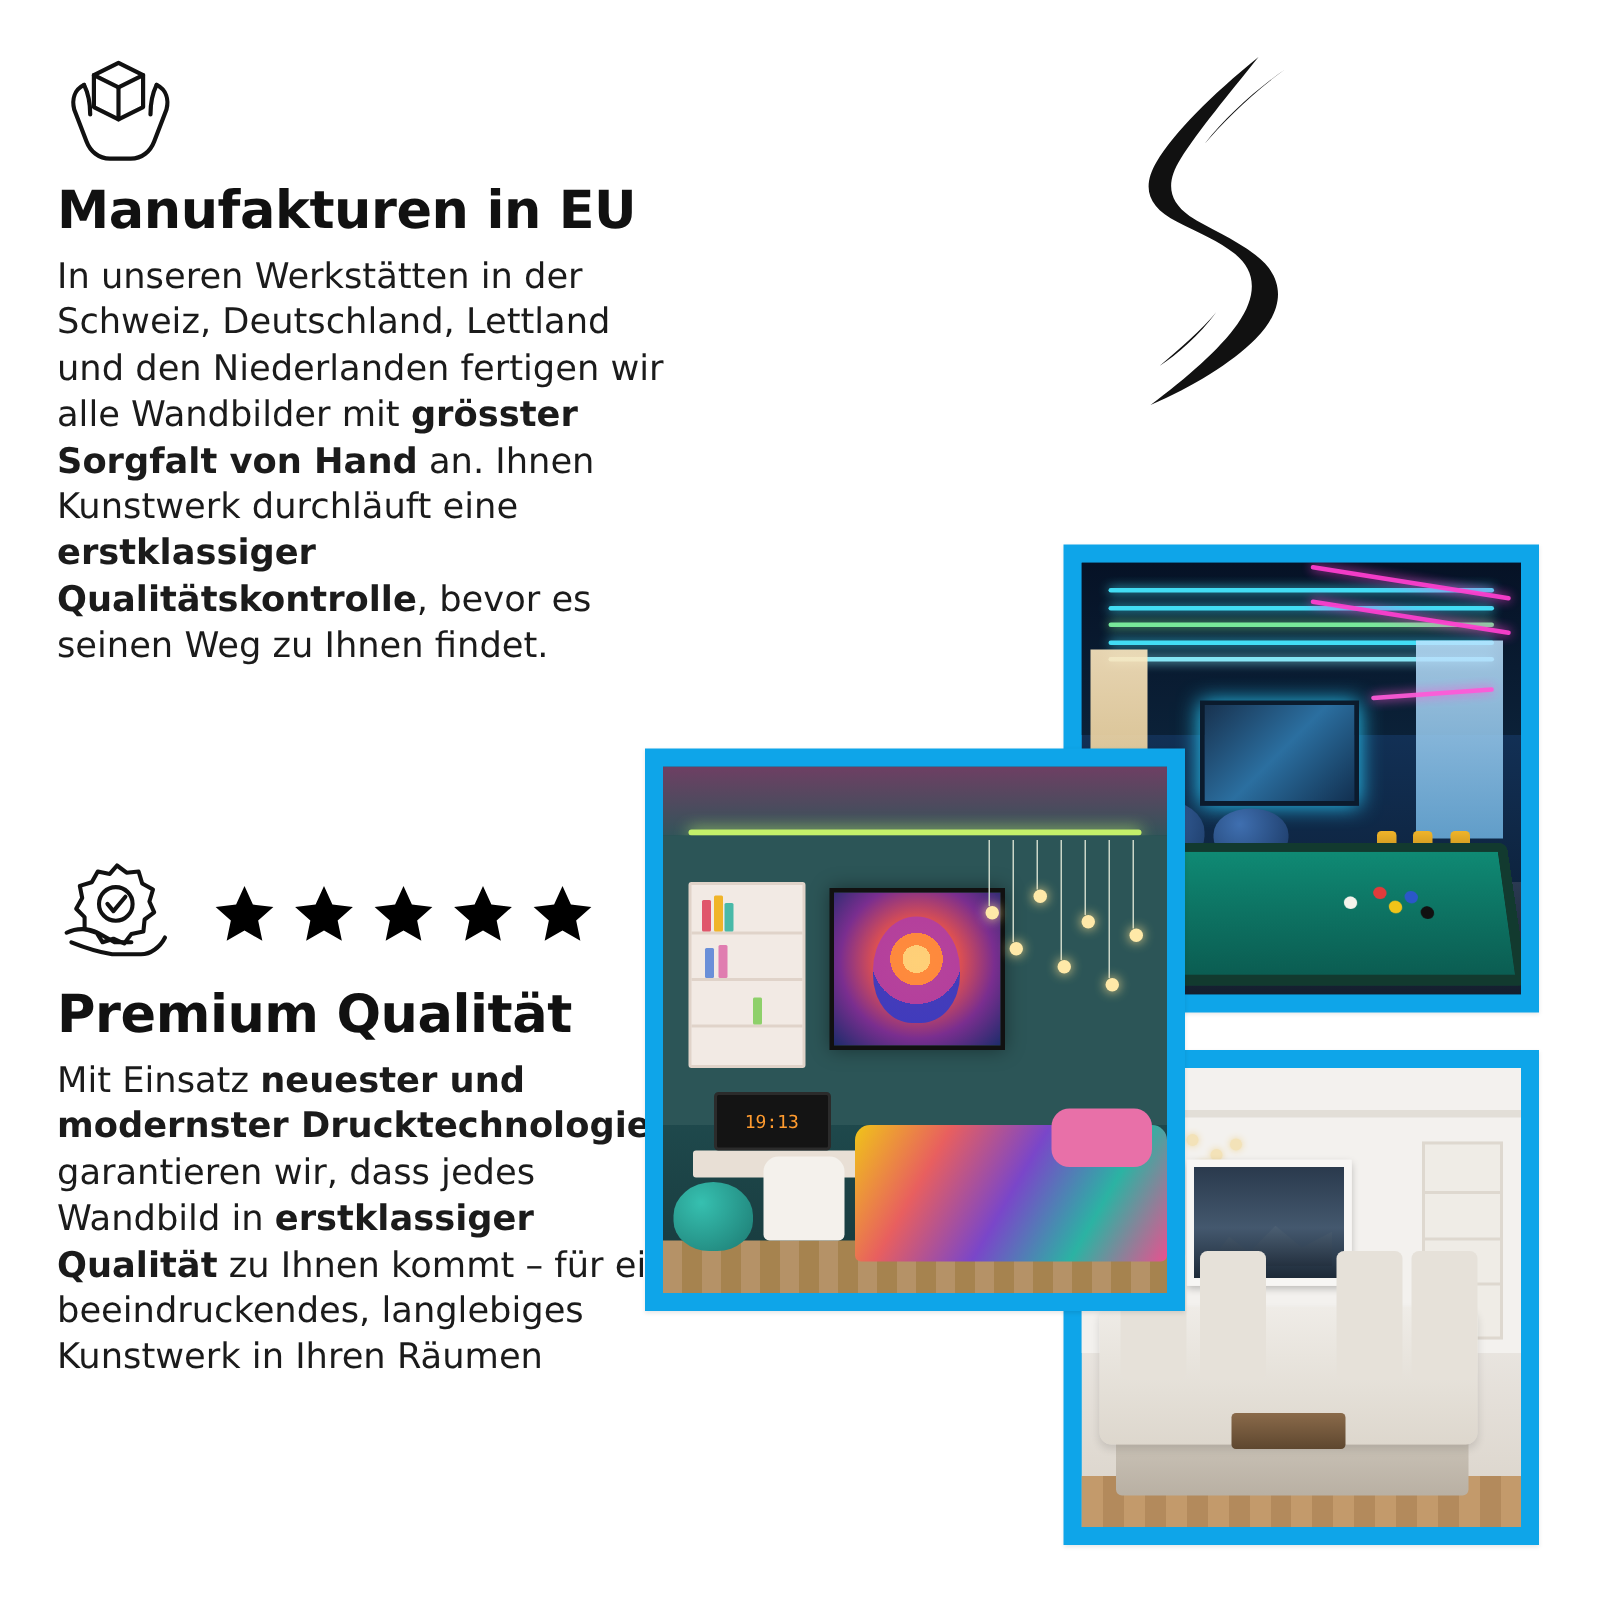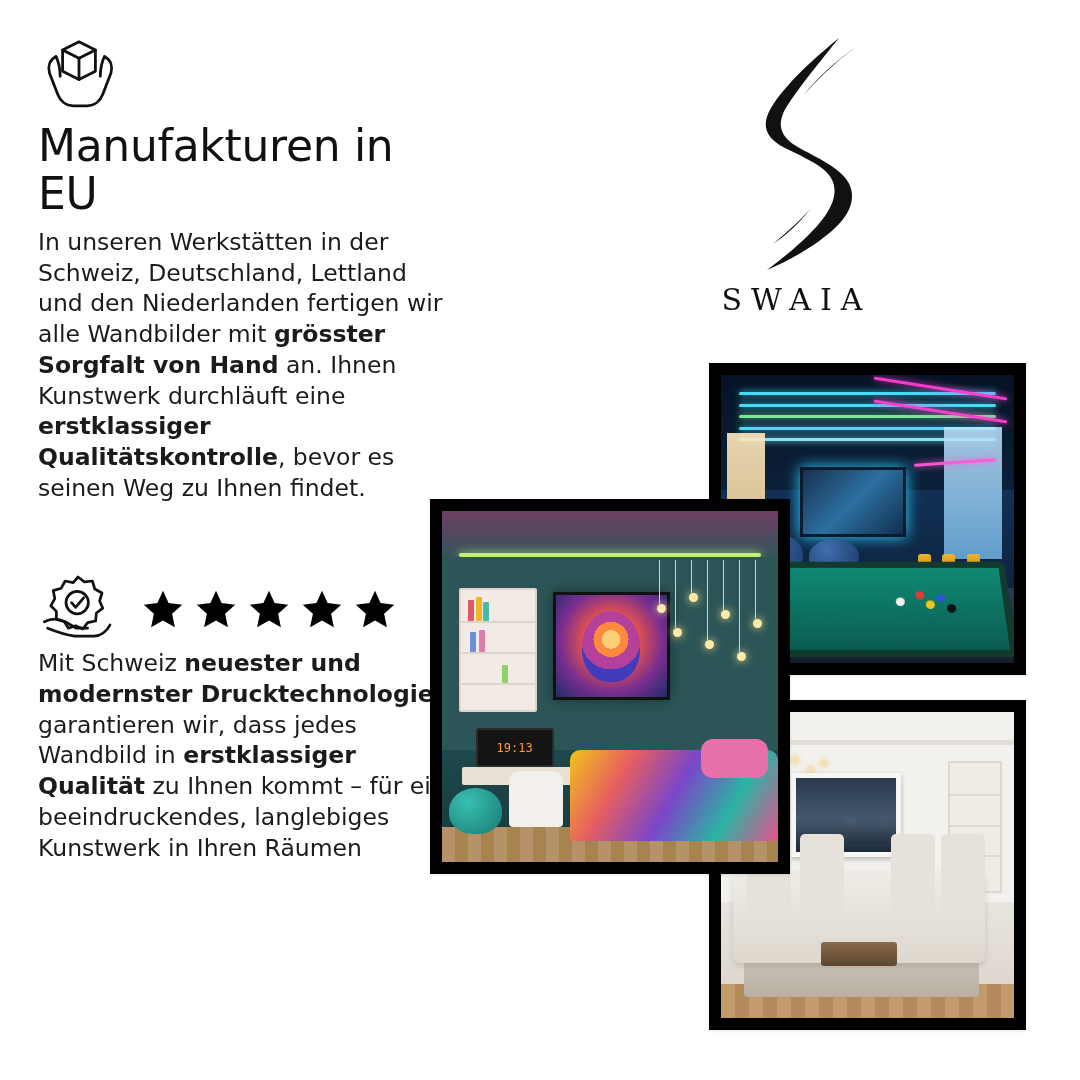--- a/index.html
+++ b/index.html
@@ -51,22 +51,22 @@
     align-items: center;
     margin-left: 4px;
   }
   .star {
     width: 42px;
     height: 42px;
     display: inline-block;
   }
 
   .feature-title {
-    font-size: 44px;
-    font-weight: 400;
+    font-size: 35px;
+    font-weight: 700;
     letter-spacing: -0.3px;
     margin: 10px 0 8px 0;
     line-height: 1.1;
   }
 
   .feature-body {
     font-size: 23.5px;
     line-height: 1.31;
     color: #1b1b1b;
     font-weight: 400;
@@ -95,21 +95,21 @@
     font-size: 30px;
     letter-spacing: 9px;
     color: #111;
     margin-top: 2px;
     padding-left: 9px;
   }
 
   
   .photo {
     position: absolute;
-    background: #000000;
+    background: #0ea5e9;
     box-shadow: 0 1px 3px rgba(0,0,0,0.10);
     padding: 12px;
     box-sizing: border-box;
   }
   .photo .inner {
     width: 100%;
     height: 100%;
     overflow: hidden;
     position: relative;
   }
@@ -332,30 +332,30 @@
               <polygon fill="#000" points="12,1.5 15.2,8.6 23,9.5 17.2,14.7 18.8,22.4 12,18.5 5.2,22.4 6.8,14.7 1,9.5 8.8,8.6"></polygon>
             </svg></span>
         <span class="star"><svg viewBox="0 0 24 24" width="42" height="42">
               <polygon fill="#000" points="12,1.5 15.2,8.6 23,9.5 17.2,14.7 18.8,22.4 12,18.5 5.2,22.4 6.8,14.7 1,9.5 8.8,8.6"></polygon>
             </svg></span>
         <span class="star"><svg viewBox="0 0 24 24" width="42" height="42">
               <polygon fill="#000" points="12,1.5 15.2,8.6 23,9.5 17.2,14.7 18.8,22.4 12,18.5 5.2,22.4 6.8,14.7 1,9.5 8.8,8.6"></polygon>
             </svg></span>
       </div>
     </div>
-    <div class="feature-body"><span>Mit Schweiz </span><b>neuester und modernster Drucktechnologien</b><span> garantieren wir, dass jedes Wandbild in </span><b>erstklassiger Qualität</b><span> zu Ihnen kommt – für ein beeindruckendes, langlebiges Kunstwerk in Ihren Räumen</span></div>
+    <div class="feature-title">Premium Qualität</div>
+    <div class="feature-body"><span>Mit Einsatz </span><b>neuester und modernster Drucktechnologien</b><span> garantieren wir, dass jedes Wandbild in </span><b>erstklassiger Qualität</b><span> zu Ihnen kommt – für ein beeindruckendes, langlebiges Kunstwerk in Ihren Räumen</span></div>
   </div>
 
   <div class="logo-wrap">
     <svg class="logo-mark" viewBox="0 0 210 250">
       <path d="M152 8 C120 34 96 58 84 78 C74 95 78 108 98 118 C112 125 126 131 136 139 C150 150 152 166 138 186 C126 203 104 222 80 240 C108 228 134 212 150 196 C170 176 170 155 150 140 C136 129 118 122 106 114 C92 104 90 92 100 76 C112 57 132 33 152 8 Z" fill="#111"></path>
       <path d="M170 16 C150 30 130 48 116 66 C128 52 148 32 170 16 Z" fill="#111"></path>
       <path d="M86 214 C100 202 114 190 124 178 C112 194 98 206 86 214 Z" fill="#111"></path>
     </svg>
-    <div class="logo-word">SWAIA</div>
   </div>
 
   <div class="photo" id="photo-gameroom">
     <div class="inner">
       <div class="gr-bg"></div>
       <div class="gr-ceil"></div>
       <div class="gr-neon" style="left:6%;top:6%;width:88%;color:#46e8ff"></div>
       <div class="gr-neon" style="left:6%;top:10%;width:88%;color:#46e8ff"></div>
       <div class="gr-neon" style="left:6%;top:14%;width:88%;color:#7ef5a0"></div>
       <div class="gr-neon" style="left:6%;top:18%;width:88%;color:#46e8ff"></div>

